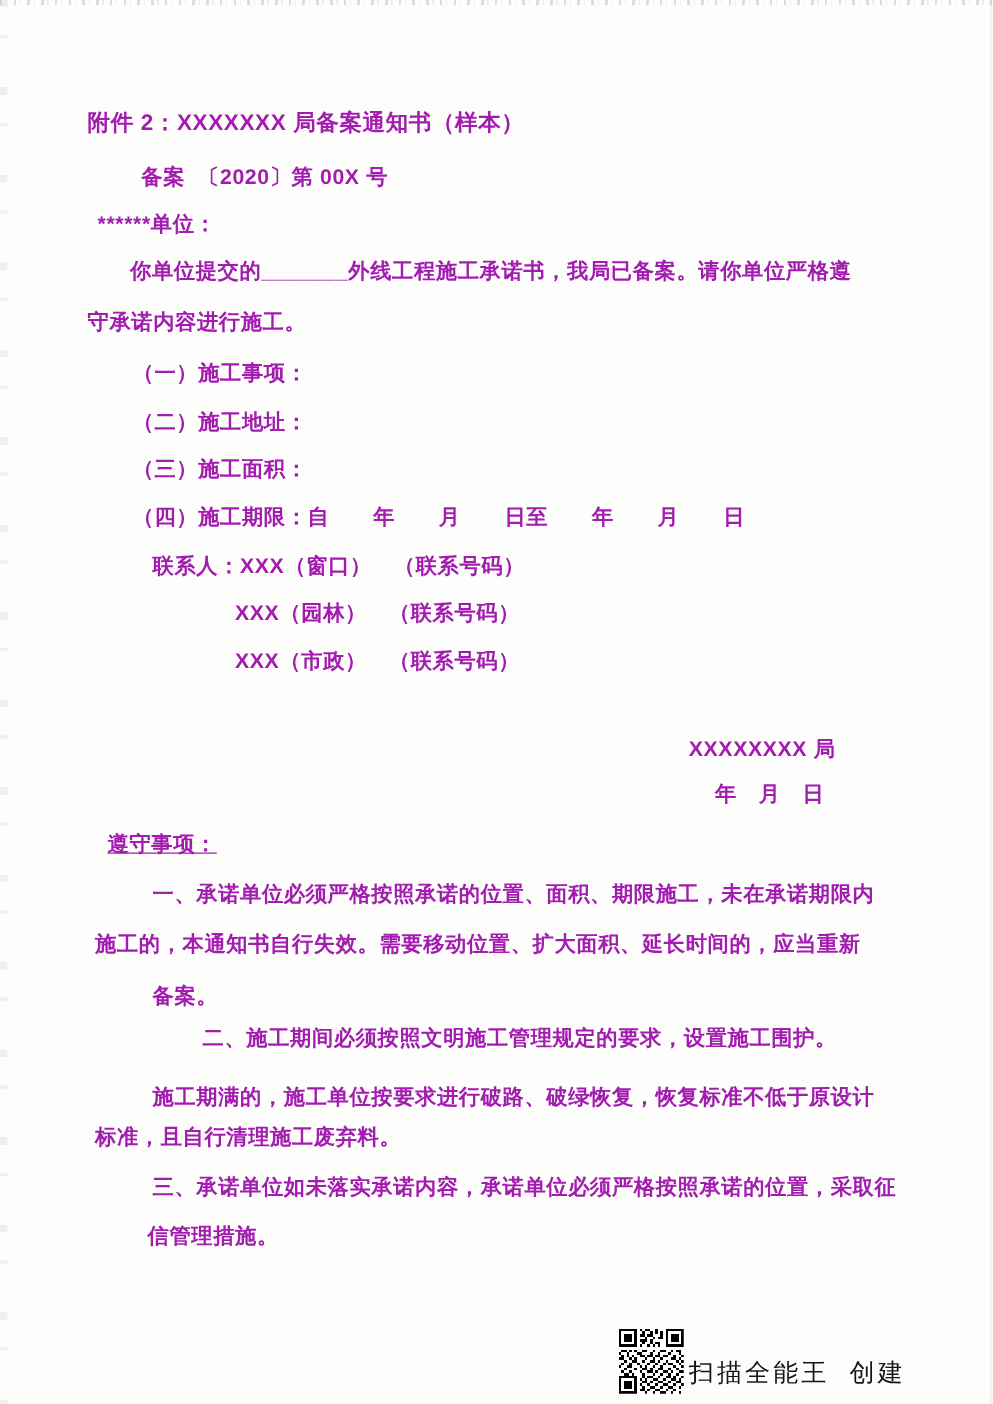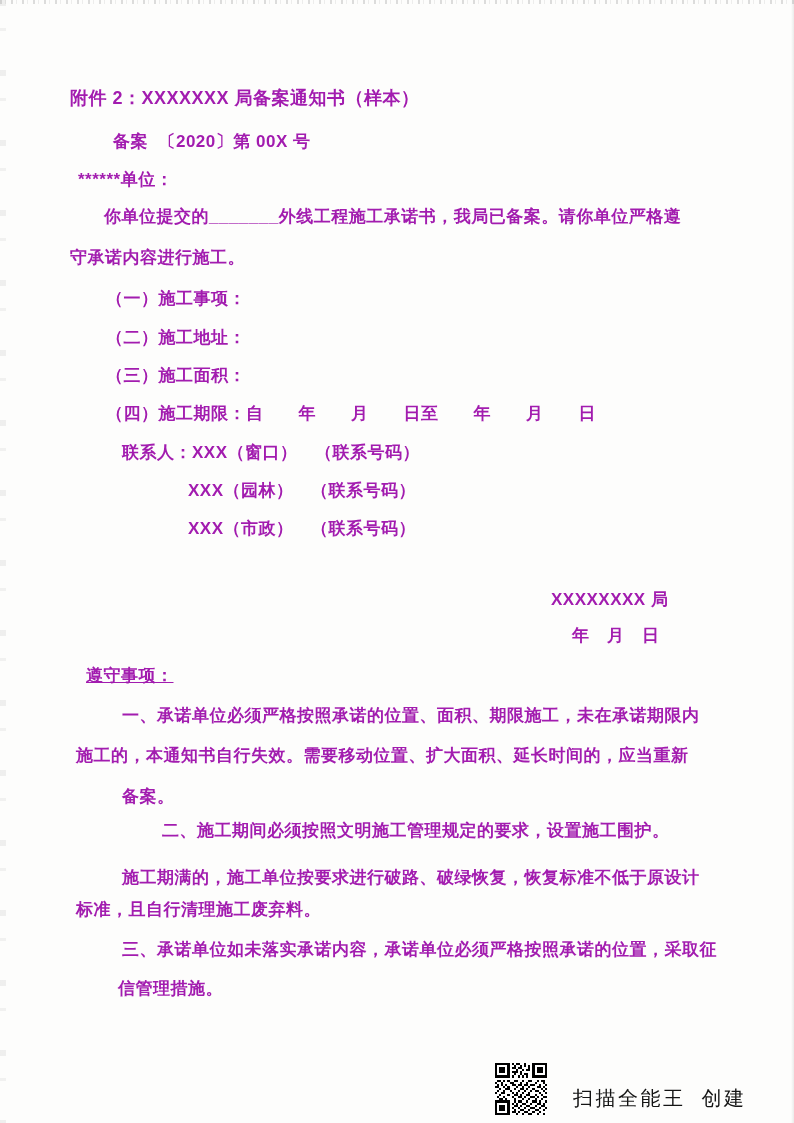--- a/index.html
+++ b/index.html
@@ -61,21 +61,21 @@
   .n2-l2      { left: 122px; top: 866px; }
   .n2-l3      { left: 76px;  top: 898px; }
   .n3-l1      { left: 122px; top: 938px; }
   .n3-l2      { left: 90px;  top: 977px; margin-left: 28px; }
   .watermark {
     position: absolute; left: 495px; top: 1063px;
     display: flex; align-items: center;
   }
   .qr { width: 52px; height: 52px; display: block; }
   .wm-text {
-    margin-left: 26px;
+    margin-left: 4px;
     font-size: 20px;
     font-weight: 500;
     color: #141414;
     letter-spacing: 2.5px;
     white-space: pre;
     padding-top: 18px;
     font-family: "Liberation Sans", sans-serif;
   }
 </style>
 </head>

